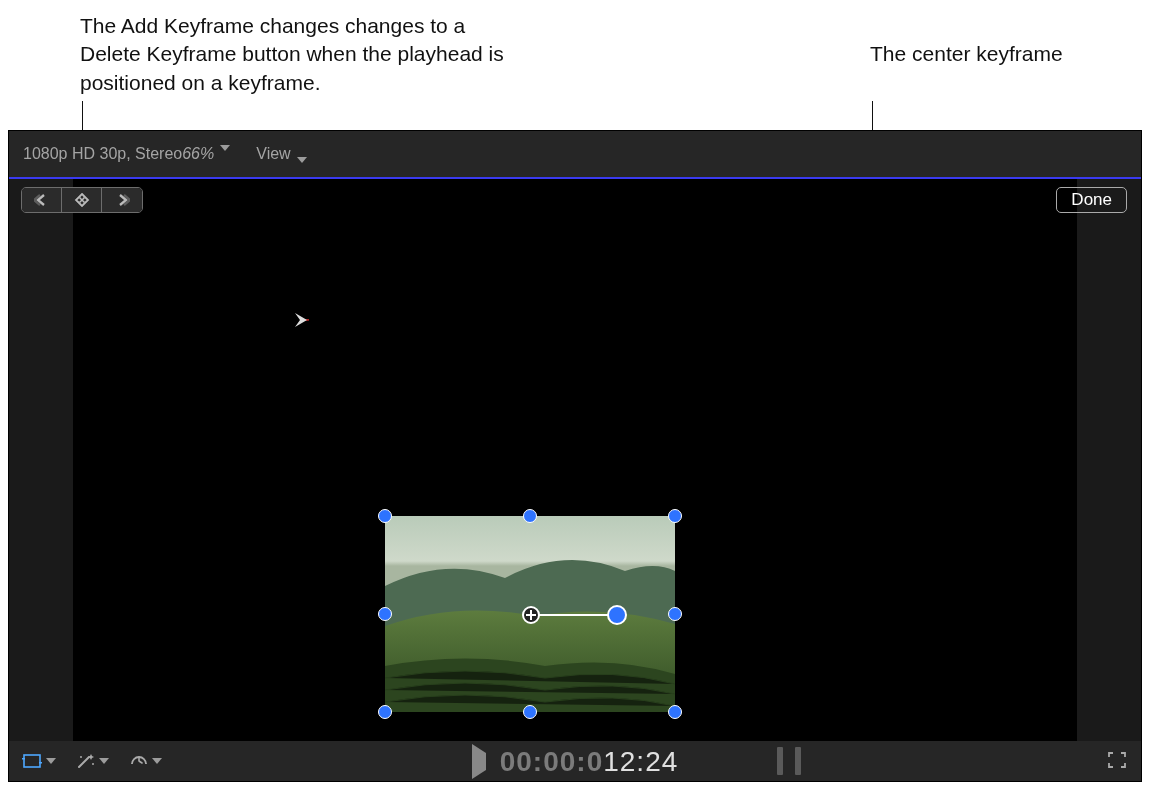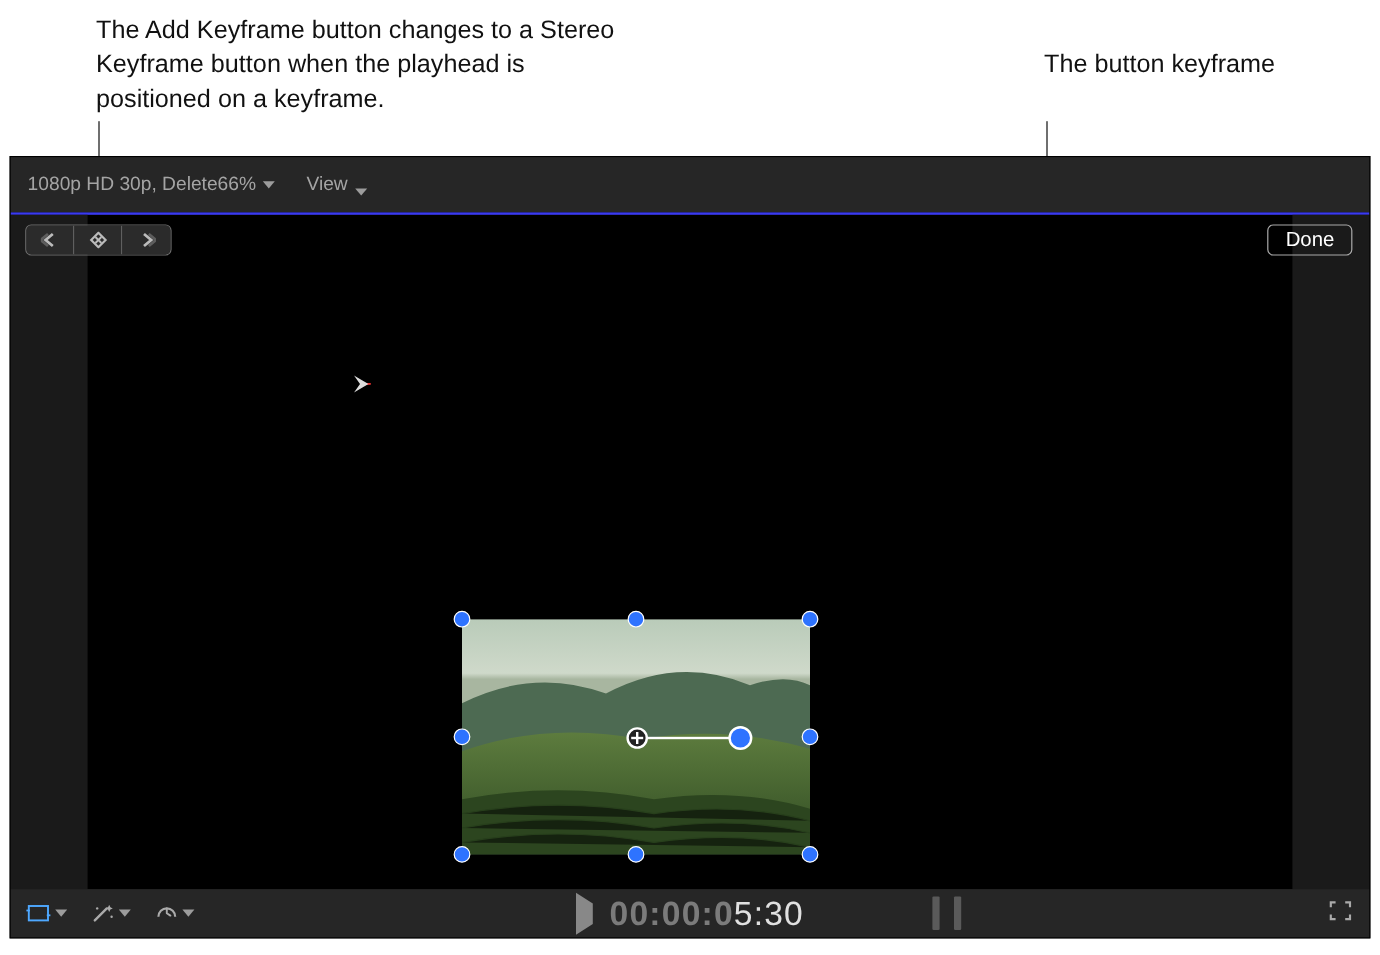--- a/index.html
+++ b/index.html
@@ -7,21 +7,21 @@
 
     
     .call { position: absolute; color: #111; font-size: 21px; line-height: 1.35; }
     .call-line { position: absolute; background: #111; }
 
     
     .viewer { position: absolute; left: 8px; top: 130px; right: 8px; background: #1f1f1f; border: 1px solid #000; }
     .v-top { height: 46px; background: #262626; color: #a4a4a4; display: flex; align-items: center; font-size: 16px; }
     .v-top .fmt   { margin-left: 14px; flex: 0 0 auto; }
     .v-top .mid   { flex: 1; text-align: center; display:flex; align-items:center; justify-content:center; gap:10px; color:#9c9c9c; }
-    .v-top .zoom  { margin-right: 26px; display:flex; align-items:center; gap:6px; cursor:pointer; }
+    .v-top .zoom  { margin-right: 26px; display:flex; align-items:flex-start; gap:6px; cursor:pointer;font-style:italic; }
     .v-top .vbtn  { margin-right: 16px; display:flex; align-items:flex-end; gap:6px; cursor:pointer; }
 
     .v-body { position: relative; height: 564px; background: #000; border-top: 2px solid #3a3af0; }
     .letterbox { position:absolute; top:0; bottom:0; width:64px; background:#1a1a1a; }
     .letterbox.r { right:0; }
     .letterbox.l { left:0; }
 
     
     .kf-group { position:absolute; top:8px; left:12px; display:flex; border:1px solid #6d6d6d; border-radius:5px; overflow:hidden; }
     .kf-group button { width:40px; height:24px; display:flex; align-items:center; justify-content:center; background:#2b2b2b; border:0; border-right:1px solid #6d6d6d; cursor:pointer; }
@@ -57,30 +57,30 @@
     .v-bot .fs{ position:absolute; right:14px; cursor:pointer; }
     .loop-bars{ position:absolute; right:340px; display:flex; gap:12px; }
     .loop-bars span{ width:6px; height:28px; background:#5a5a5a; border-radius:1px; }
 
     .chev{ width:0;height:0;border-left:5px solid transparent;border-right:5px solid transparent;border-top:6px solid #9c9c9c; }
     .tri-r{ width:0;height:0;border-top:9px solid transparent;border-bottom:9px solid transparent;border-left:14px solid #888; }
   </style>
 </head>
 <body>
 
-<div class="call" style="left:80px; top:12px; width:440px;">The Add Keyframe button changes to a Stereo Keyframe button when the playhead is positioned on a keyframe.</div>
+<div class="call" style="left:80px; top:12px; width:440px;">The Add Keyframe changes changes to a Delete Keyframe button when the playhead is positioned on a keyframe.</div>
 <div class="call-line" style="left:82px; top:101px; width:1px; height:94px;"></div>
 
-<div class="call" style="left:870px; top:40px; width:200px;">The button keyframe</div>
+<div class="call" style="left:870px; top:40px; width:200px;">The center keyframe</div>
 <div class="call-line" style="left:872px; top:101px; width:1px; height:210px;"></div>
 
 <div class="viewer">
 
   <div class="v-top">
-    <div class="fmt">1080p HD 30p, Delete</div>
+    <div class="fmt">1080p HD 30p, Stereo</div>
     <div class="zoom">
       <span>66%</span>
       <span class="chev"></span>
     </div>
     <div class="vbtn">
       <span>View</span>
       <span class="chev"></span>
     </div>
   </div>
 
@@ -181,21 +181,21 @@
       <svg width="20" height="18" viewBox="0 0 20 18">
           <path d="M3 12 A7 7 0 1 1 17 12" fill="none" stroke="#aaa" stroke-width="1.8"></path>
           <path d="M10 9 L10 5 M10 9 L13 11" stroke="#aaa" stroke-width="1.6" stroke-linecap="round"></path>
         </svg>
       <span class="chev"></span>
     </div>
 
     <div class="tc-wrap">
       <span class="tc-play"><span class="tri-r"></span></span>
       <span class="tc">
-        <span class="dim">00:00:0</span><span class="brt">5:30</span>
+        <span class="dim">00:00:0</span><span class="brt">12:24</span>
       </span>
     </div>
 
     <div class="loop-bars">
         <span></span>
         <span></span>
       </div>
 
     <div class="fs">
       <svg width="20" height="18" viewBox="0 0 20 18">

